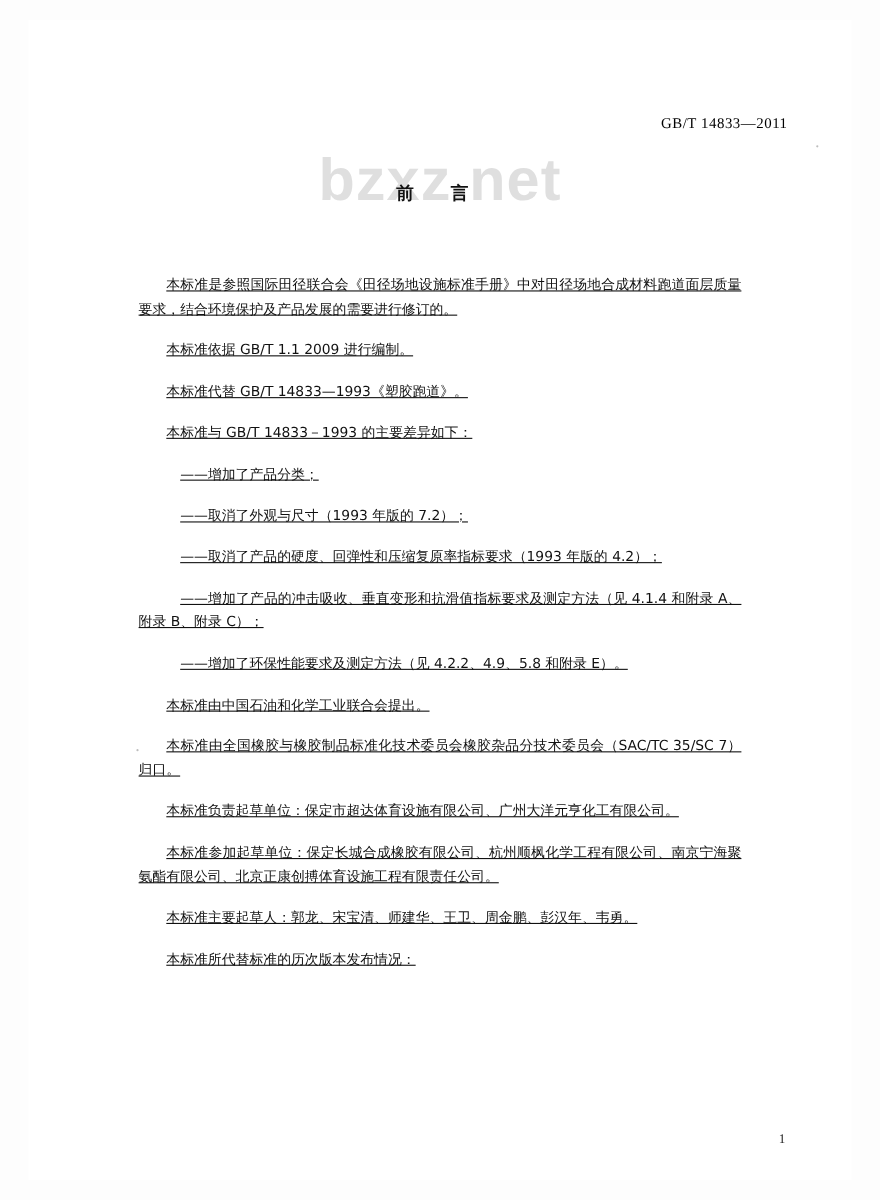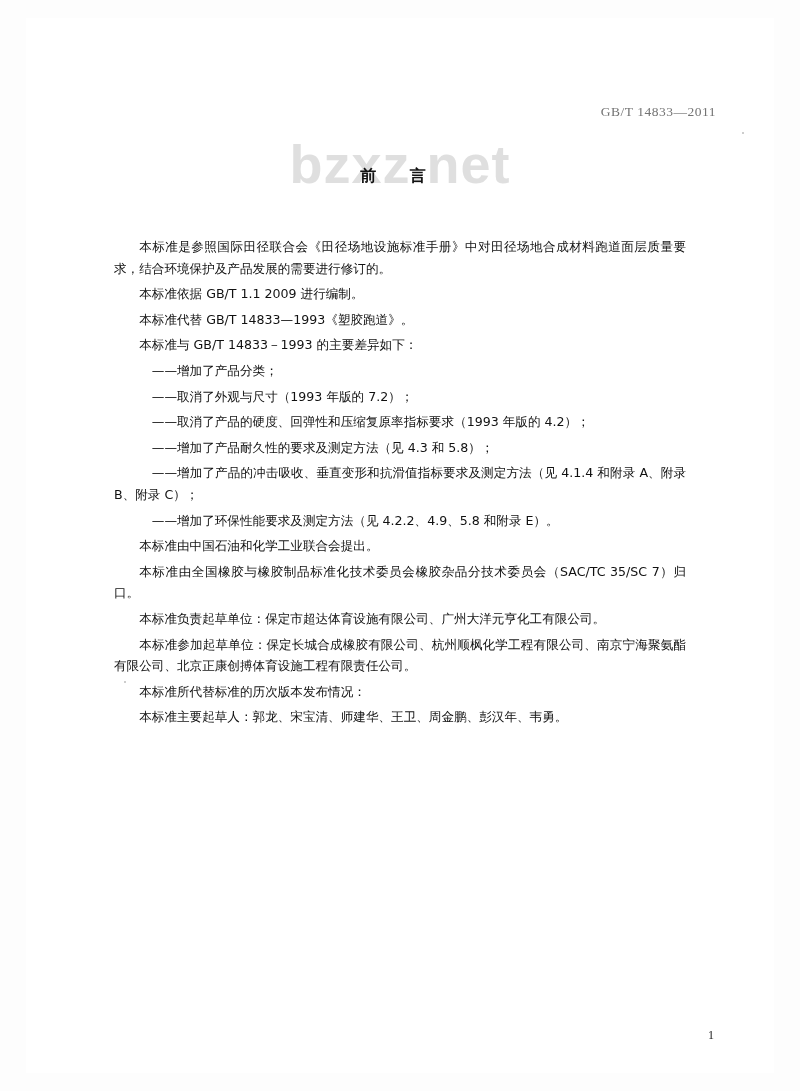--- a/index.html
+++ b/index.html
@@ -31,21 +31,21 @@
     height: 1055px;
     background: #ffffff;
   }
   .header-code {
     position: absolute;
     right: 84px;
     top: 104px;
     font-size: 13.5px;
     letter-spacing: 0.5px;
     font-family: "Liberation Serif", serif;
-    color: #737373;
+    color: #000000;
     white-space: nowrap;
   }
   .doc-title {
     position: absolute;
     left: 0;
     right: 0;
     top: 166px;
     text-align: center;
     font-size: 16px;
     font-weight: bold;
@@ -72,22 +72,23 @@
     left: 110px;
     top: 232px;
     width: 580px;
     font-family: "DejaVu Sans", "Liberation Sans", sans-serif;
     font-size: 12.6px;
     line-height: 21.6px;
     color: #111;
     text-align: justify;
   }
   .p {
-    margin: 4px;
+    margin: 16px;
     text-indent: 2em;
+    text-decoration: underline;
   }
   .p.dash {
     text-indent: 3em;
   }
   .p.sub {
     text-indent: 4em;
   }
   .p.item {
     text-indent: 3.2em;
   }
@@ -120,28 +121,27 @@
   <div class="doc-title">前  言</div>
 
   <div class="body-text">
       <p class="p">本标准是参照国际田径联合会《田径场地设施标准手册》中对田径场地合成材料跑道面层质量要求，结合环境保护及产品发展的需要进行修订的。</p>
       <p class="p">本标准依据 GB/T 1.1  2009 进行编制。</p>
       <p class="p">本标准代替 GB/T 14833—1993《塑胶跑道》。</p>
       <p class="p">本标准与 GB/T 14833－1993 的主要差异如下：</p>
       <p class="p dash">——增加了产品分类；</p>
       <p class="p dash">——取消了外观与尺寸（1993 年版的 7.2）；</p>
       <p class="p dash">——取消了产品的硬度、回弹性和压缩复原率指标要求（1993 年版的 4.2）；</p>
-      <p class="p dash">——增加了产品耐久性的要求及测定方法（见 4.3 和 5.8）；</p>
       <p class="p dash">——增加了产品的冲击吸收、垂直变形和抗滑值指标要求及测定方法（见 4.1.4 和附录 A、附录 B、附录 C）；</p>
       <p class="p dash">——增加了环保性能要求及测定方法（见 4.2.2、4.9、5.8 和附录 E）。</p>
       <p class="p">本标准由中国石油和化学工业联合会提出。</p>
       <p class="p">本标准由全国橡胶与橡胶制品标准化技术委员会橡胶杂品分技术委员会（SAC/TC 35/SC 7）归口。</p>
       <p class="p">本标准负责起草单位：保定市超达体育设施有限公司、广州大洋元亨化工有限公司。</p>
       <p class="p">本标准参加起草单位：保定长城合成橡胶有限公司、杭州顺枫化学工程有限公司、南京宁海聚氨酯有限公司、北京正康创搏体育设施工程有限责任公司。</p>
+      <p class="p">本标准主要起草人：郭龙、宋宝清、师建华、王卫、周金鹏、彭汉年、韦勇。</p>
       <p class="p">本标准所代替标准的历次版本发布情况：</p>
-      <p class="p">本标准主要起草人：郭龙、宋宝清、师建华、王卫、周金鹏、彭汉年、韦勇。</p>
     </div>
 
   <div class="page-number">1</div>
 
   <div class="speck" style="left:742px; top:132px;"></div>
   <div class="speck" style="left:124px; top:681px;"></div>
 </div>
 
 </body></html>

